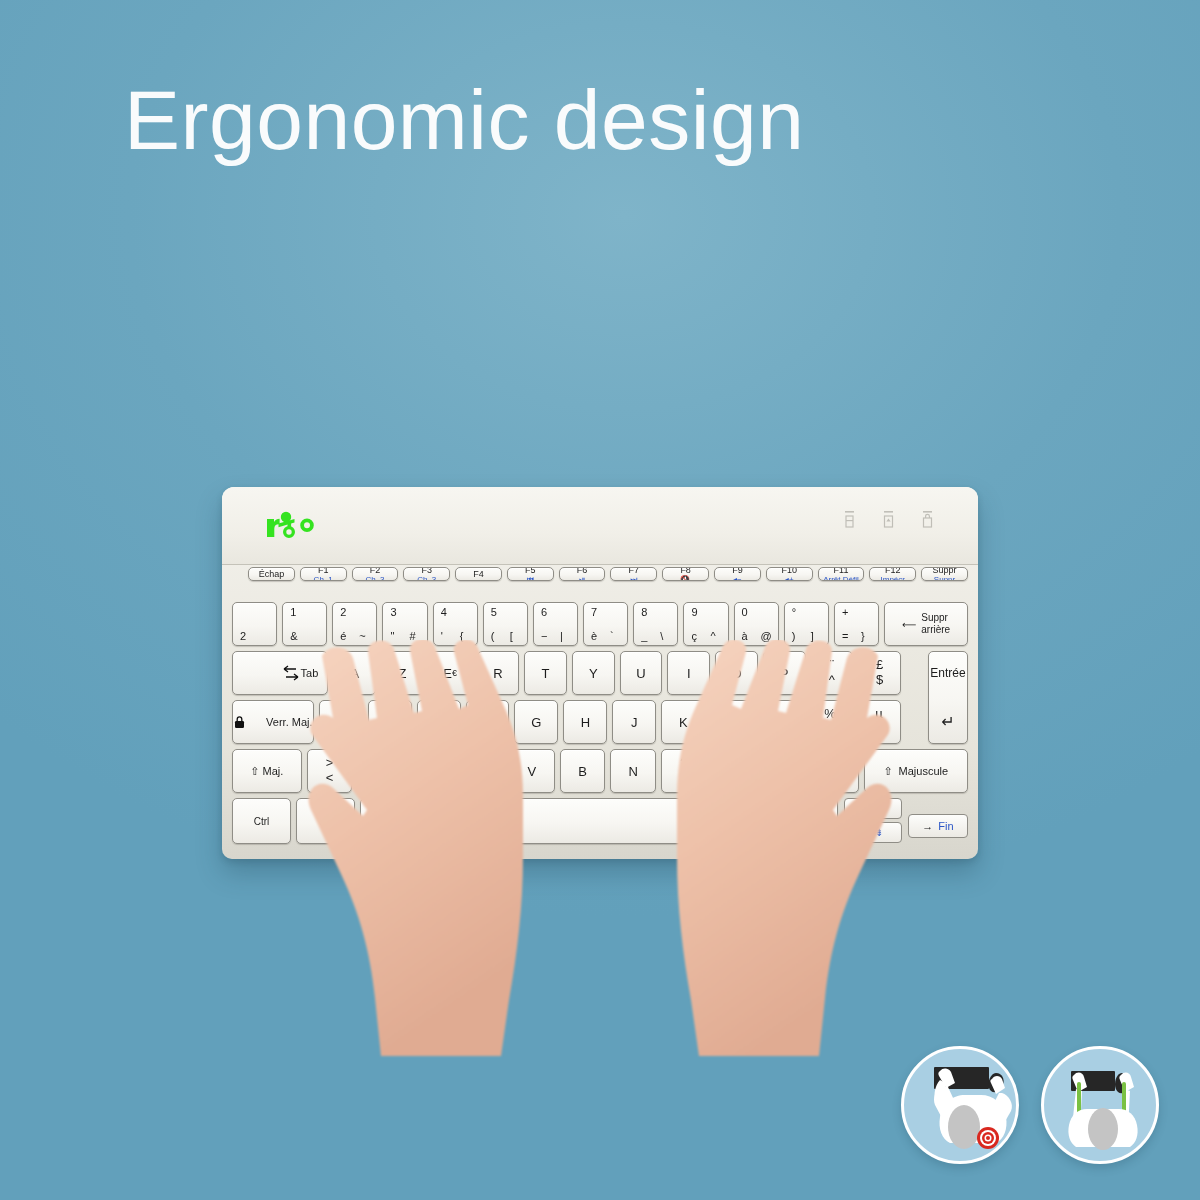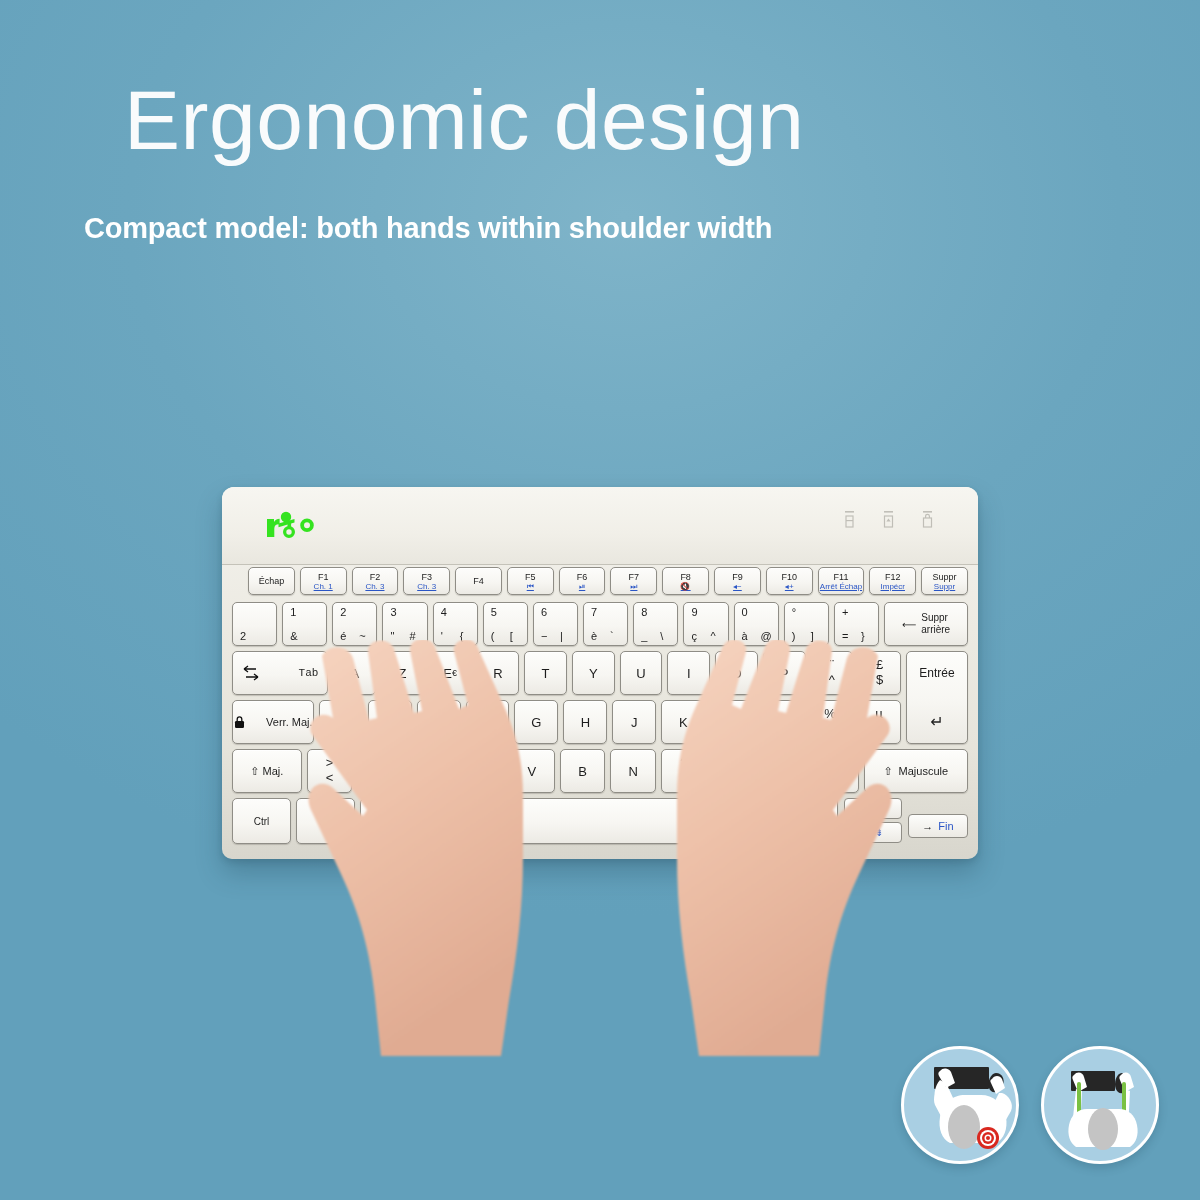--- a/index.html
+++ b/index.html
@@ -79,29 +79,29 @@
   .key .botc { bottom:3px; }
   .key .botc2 { position:absolute; bottom:3px; left:26px; font-size:11px; }
   .key.wide2 { flex:1.55 1 0; }
   .key.wide3 { flex:1.9 1 0; }
   .key.wide4 { flex:2.35 1 0; }
   .key.small { font-size:10px; }
   .key.lbl-r { justify-content:flex-end; padding-right:9px; font-size:11px; }
   .key.two { flex-direction:column; line-height:1.15; }
   .euro { font-size:9px; vertical-align:-2px; }
   
-  #r-fn   { top:0;   height:28px;padding-left:16px; }
+  #r-fn   { top:0;   height:14px;padding-left:16px; }
   #r-num  { top:35px;height:44px; }
   #r-azer { top:84px;height:44px; }
   #r-home { top:133px;height:44px; }
   #r-shift{ top:182px;height:44px; }
   #r-ctrl { top:231px;height:46px; }
   
   #enter {
-    position:absolute; right:0; top:84px; width:62px; height:93px;
+    position:absolute; right:0; top:84px; width:40px; height:93px;
     border:1px solid #8f8d86; border-radius:5px;
     background:linear-gradient(180deg,#fdfdfb 0%,#f7f6f2 55%,#eceae4 100%);
     box-shadow:0 1px 1px rgba(120,118,110,.35), inset 0 1px 0 rgba(255,255,255,.9);
     font-size:12px; color:#1d1d1d;
   }
   #enter .t { position:absolute; top:14px; left:0; right:0; text-align:center; }
   #enter .b { position:absolute; bottom:12px; left:0; right:0; text-align:center; font-size:16px; }
   
   #arrows { position:absolute; right:66px; top:231px; width:58px; height:46px; }
   .arrkey {
@@ -130,21 +130,20 @@
   }
   #badge-bad  { left:901px; top:1046px; }
   #badge-good { left:1041px; top:1046px; }
 </style>
 </head>
 <body>
 
 <div id="stage">
 
   <div class="headline">Ergonomic design</div>
-  <div class="subhead">Compact model: both hands within shoulder width</div>
 
   <div id="keyboard">
 
     <div id="kb-top">
       <svg class="logo" viewBox="0 0 56 34">
         <g fill="#35e320">
           <path d="M2 10h7v3c1.4-2.2 3.3-3.3 5.6-3.3v5.6c-3.3-.3-5.3 1.2-5.3 4.4V28H2z"></path>
           <circle cx="21" cy="8" r="5.2"></circle>
           <circle cx="21" cy="8" r="1.9" fill="#fff" fill-opacity=".0"></circle>
           <path d="M21 3.4a4.6 4.6 0 1 1 0 9.2 4.6 4.6 0 0 1 0-9.2zm0 2.7a1.9 1.9 0 1 0 0 3.8 1.9 1.9 0 0 0 0-3.8z"></path>
@@ -214,21 +213,21 @@
         <div class="key fn">
             <span>F9</span>
             <span class="sub">◂−</span>
           </div>
         <div class="key fn">
             <span>F10</span>
             <span class="sub">◂+</span>
           </div>
         <div class="key fn">
             <span>F11</span>
-            <span class="sub">Arrêt Échap</span>
+            <span class="sub">Arrêt Défil</span>
           </div>
         <div class="key fn">
             <span>F12</span>
             <span class="sub">Impécr</span>
           </div>
         <div class="key fn">
             <span>Suppr</span>
             <span class="sub">Suppr</span>
           </div>
       </div>
@@ -299,21 +298,21 @@
         <div class="key wide3 small" style="gap:5px;">
           <span>⟵</span>
           <span style="display:flex;flex-direction:column;line-height:1.2;">
             <span>Suppr</span>
             <span>arrière</span>
           </span>
         </div>
       </div>
 
       <div class="krow" id="r-azer" style="padding-right:67px;">
-        <div class="key wide3 lbl-r" style="justify-content:space-between;padding-left:8px;font-family:Liberation Mono, monospace;">
+        <div class="key wide3 lbl-r" style="justify-content:flex-end;padding-left:8px;">
           <svg width="20" height="16" viewBox="0 0 20 16">
             <path d="M3 4h12M3 4l4-3M3 4l4 3M17 12H5M17 12l-4-3M17 12l-4 3" stroke="#111" stroke-width="1.3" fill="none"></path>
           </svg>
           <span>Tab</span>
         </div>
         <div class="key c">
             <span>A</span>
           </div>
         <div class="key c">
             <span>Z</span>

